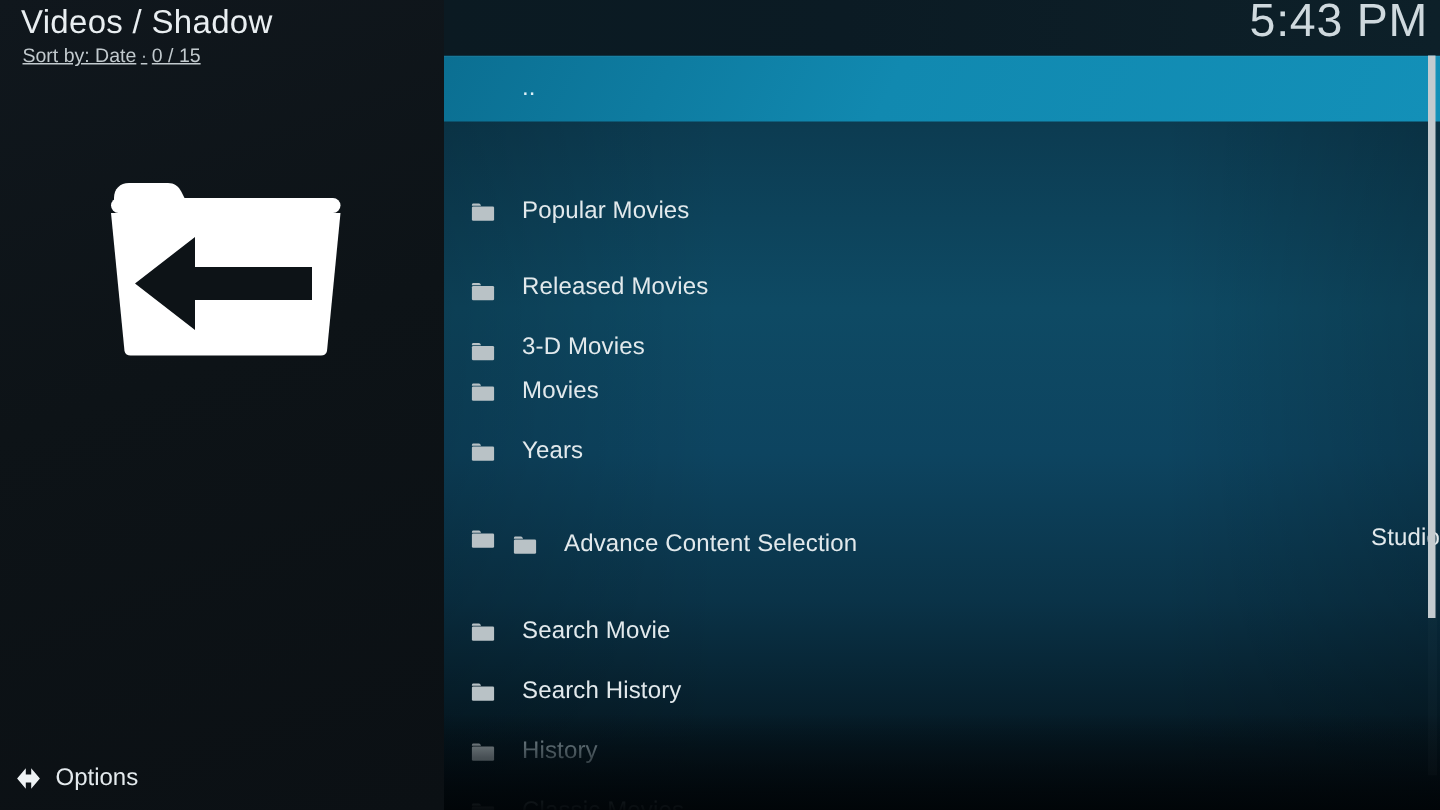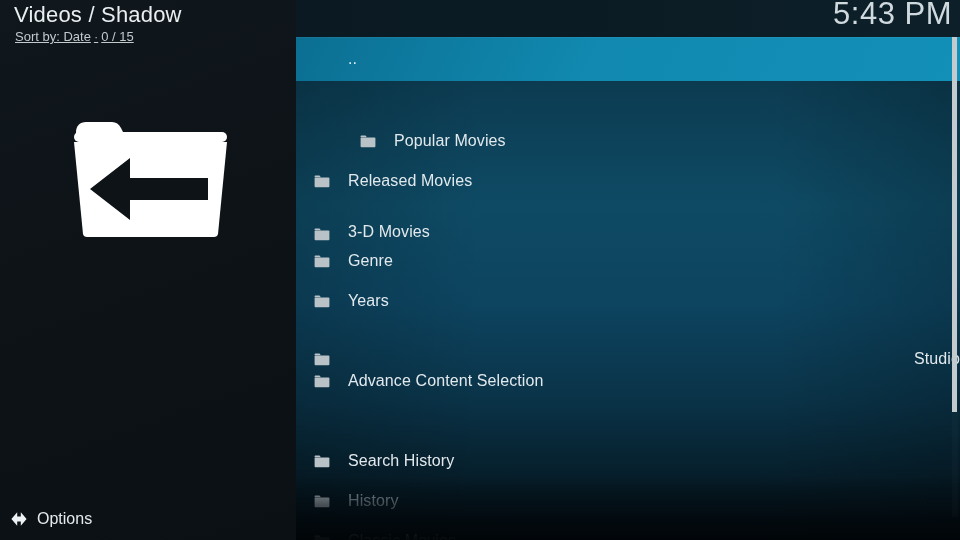--- a/index.html
+++ b/index.html
@@ -214,30 +214,30 @@
     </div>
 
   </div>
 
   <div id="right-panel">
 
     <div id="list">
         <div class="row selected" style="top: 0px;">
           <span class="rlabel">..</span>
         </div>
-        <div class="row" style="top: 84px; padding-left: 46px;">
+        <div class="row" style="top: 84px;">
           <span class="ficon">
             <svg width="16" height="13" viewBox="0 0 16 13" xmlns="http://www.w3.org/2000/svg">
               <path d="M0.6 1.6 C0.6 1.0 1.0 0.6 1.6 0.6 L5.2 0.6 C5.7 0.6 6.0 0.8 6.2 1.2 L6.7 2.2 L0.6 2.2 Z" fill="#b9c2c6"></path>
               <rect x="0.6" y="2.6" width="14.8" height="9.6" rx="0.9" fill="#b9c2c6"></rect>
             </svg>
           </span>
           <span class="rlabel">Popular Movies</span>
         </div>
-        <div class="row" style="top: 124px;">
+        <div class="row" style="top: 124px; align-items: flex-end;">
           <span class="ficon">
             <svg width="16" height="13" viewBox="0 0 16 13" xmlns="http://www.w3.org/2000/svg">
               <path d="M0.6 1.6 C0.6 1.0 1.0 0.6 1.6 0.6 L5.2 0.6 C5.7 0.6 6.0 0.8 6.2 1.2 L6.7 2.2 L0.6 2.2 Z" fill="#b9c2c6"></path>
               <rect x="0.6" y="2.6" width="14.8" height="9.6" rx="0.9" fill="#b9c2c6"></rect>
             </svg>
           </span>
           <span class="rlabel">Released Movies</span>
         </div>
         <div class="row" style="top: 164px; align-items: flex-end;">
           <span class="ficon">
@@ -248,48 +248,57 @@
           </span>
           <span class="rlabel">3-D Movies</span>
         </div>
         <div class="row" style="top: 204px;">
           <span class="ficon">
             <svg width="16" height="13" viewBox="0 0 16 13" xmlns="http://www.w3.org/2000/svg">
               <path d="M0.6 1.6 C0.6 1.0 1.0 0.6 1.6 0.6 L5.2 0.6 C5.7 0.6 6.0 0.8 6.2 1.2 L6.7 2.2 L0.6 2.2 Z" fill="#b9c2c6"></path>
               <rect x="0.6" y="2.6" width="14.8" height="9.6" rx="0.9" fill="#b9c2c6"></rect>
             </svg>
           </span>
-          <span class="rlabel">Genre</span>
+          <span class="rlabel">Movies</span>
         </div>
         <div class="row" style="top: 244px;">
           <span class="ficon">
             <svg width="16" height="13" viewBox="0 0 16 13" xmlns="http://www.w3.org/2000/svg">
               <path d="M0.6 1.6 C0.6 1.0 1.0 0.6 1.6 0.6 L5.2 0.6 C5.7 0.6 6.0 0.8 6.2 1.2 L6.7 2.2 L0.6 2.2 Z" fill="#b9c2c6"></path>
               <rect x="0.6" y="2.6" width="14.8" height="9.6" rx="0.9" fill="#b9c2c6"></rect>
             </svg>
           </span>
           <span class="rlabel">Years</span>
         </div>
         <div class="row" style="top: 302px; justify-content: space-between;">
           <span class="ficon">
             <svg width="16" height="13" viewBox="0 0 16 13" xmlns="http://www.w3.org/2000/svg">
               <path d="M0.6 1.6 C0.6 1.0 1.0 0.6 1.6 0.6 L5.2 0.6 C5.7 0.6 6.0 0.8 6.2 1.2 L6.7 2.2 L0.6 2.2 Z" fill="#b9c2c6"></path>
               <rect x="0.6" y="2.6" width="14.8" height="9.6" rx="0.9" fill="#b9c2c6"></rect>
             </svg>
           </span>
           <span class="rlabel">Studio</span>
         </div>
-        <div class="row" style="top: 324px;">
+        <div class="row" style="top: 306px; padding-left: 28px;">
           <span class="ficon">
             <svg width="16" height="13" viewBox="0 0 16 13" xmlns="http://www.w3.org/2000/svg">
               <path d="M0.6 1.6 C0.6 1.0 1.0 0.6 1.6 0.6 L5.2 0.6 C5.7 0.6 6.0 0.8 6.2 1.2 L6.7 2.2 L0.6 2.2 Z" fill="#b9c2c6"></path>
               <rect x="0.6" y="2.6" width="14.8" height="9.6" rx="0.9" fill="#b9c2c6"></rect>
             </svg>
           </span>
           <span class="rlabel">Advance Content Selection</span>
+        </div>
+        <div class="row" style="top: 364px;">
+          <span class="ficon">
+            <svg width="16" height="13" viewBox="0 0 16 13" xmlns="http://www.w3.org/2000/svg">
+              <path d="M0.6 1.6 C0.6 1.0 1.0 0.6 1.6 0.6 L5.2 0.6 C5.7 0.6 6.0 0.8 6.2 1.2 L6.7 2.2 L0.6 2.2 Z" fill="#b9c2c6"></path>
+              <rect x="0.6" y="2.6" width="14.8" height="9.6" rx="0.9" fill="#b9c2c6"></rect>
+            </svg>
+          </span>
+          <span class="rlabel">Search Movie</span>
         </div>
         <div class="row" style="top: 404px;">
           <span class="ficon">
             <svg width="16" height="13" viewBox="0 0 16 13" xmlns="http://www.w3.org/2000/svg">
               <path d="M0.6 1.6 C0.6 1.0 1.0 0.6 1.6 0.6 L5.2 0.6 C5.7 0.6 6.0 0.8 6.2 1.2 L6.7 2.2 L0.6 2.2 Z" fill="#b9c2c6"></path>
               <rect x="0.6" y="2.6" width="14.8" height="9.6" rx="0.9" fill="#b9c2c6"></rect>
             </svg>
           </span>
           <span class="rlabel">Search History</span>
         </div>

